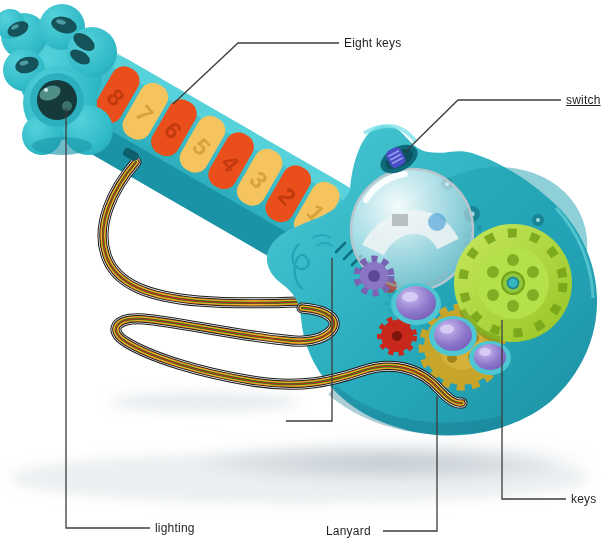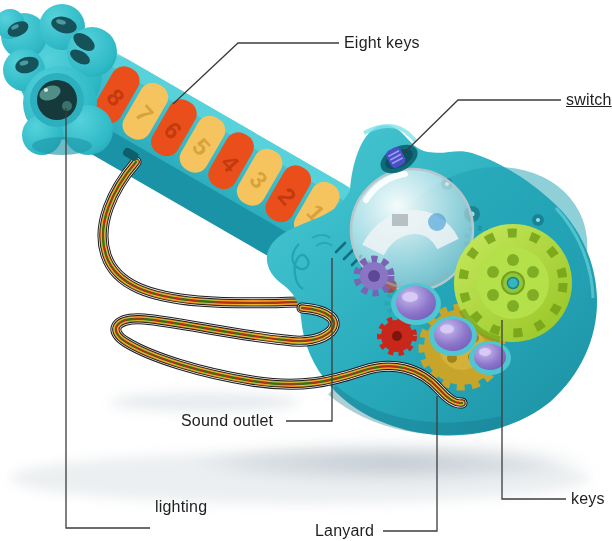--- a/index.html
+++ b/index.html
@@ -2,21 +2,21 @@
 <html><head>
 <meta charset="utf-8">
 <style>
   html,body{margin:0;padding:0;background:#fff;}
   .stage{
     position:relative;width:612px;height:541px;background:#ffffff;overflow:hidden;
     font-family:"Liberation Sans", sans-serif;
   }
   .stage svg{position:absolute;left:0;top:0;}
   .callout-label{
-    position:absolute;font-size:16px;line-height:18px;color:#1f1f1f;
+    position:absolute;font-size:12px;line-height:18px;color:#1f1f1f;
     white-space:nowrap;letter-spacing:0.2px;
   }
 </style>
 </head>
 <body>
 
 <div class="stage">
 
 <svg width="612" height="541" viewBox="0 0 612 541">
   <defs>
@@ -266,18 +266,17 @@
     <polyline points="404,153 458,100 561,100"></polyline>
     <polyline points="332,258 332,421 286,421"></polyline>
     <polyline points="502,320 502,499 566,499"></polyline>
     <polyline points="66,108 66,528 150,528"></polyline>
     <polyline points="437,396 437,531 383,531"></polyline>
   </g>
 </svg>
 
 <div class="callout-label" style="left:344px;top:34px;">Eight keys</div>
 <div class="callout-label" style="left:566px;top:91px;text-decoration:underline;">switch</div>
-<div class="callout-label" style="left:181px;top:412px;">Sound outlet</div>
 <div class="callout-label" style="left:571px;top:490px;">keys</div>
-<div class="callout-label" style="left:155px;top:498px;">lighting</div>
-<div class="callout-label" style="left:315px;top:522px;">Lanyard</div>
+<div class="callout-label" style="left:155px;top:519px;">lighting</div>
+<div class="callout-label" style="left:326px;top:522px;">Lanyard</div>
 
 </div>
 
 </body></html>

